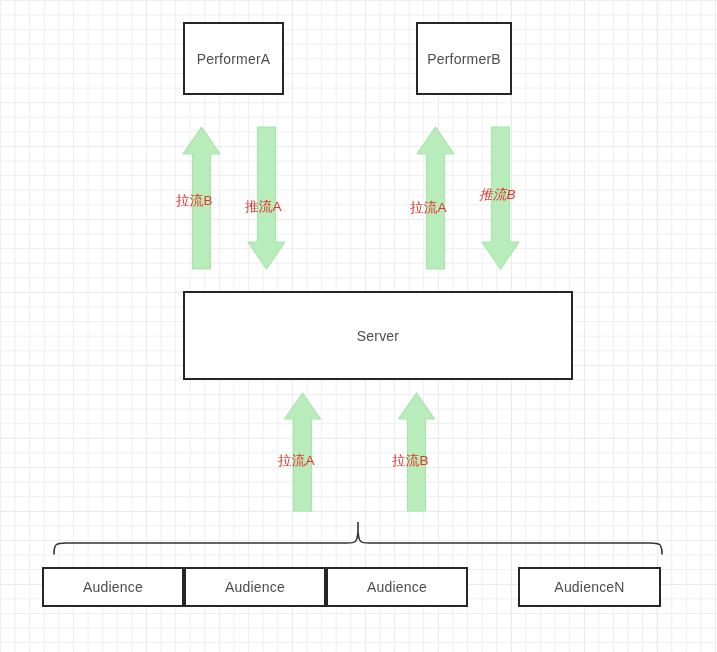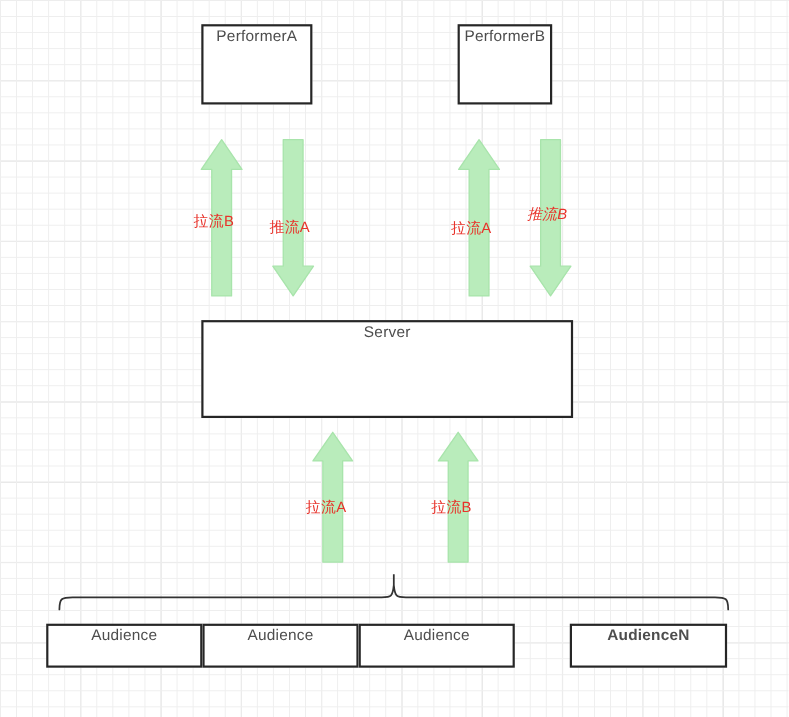--- a/index.html
+++ b/index.html
@@ -25,21 +25,21 @@
       73px 73px;
     background-position: 0 0, 0 0, 0 0, 0 0;
     font-family: "Liberation Sans", "DejaVu Sans", sans-serif;
   }
   .node-box {
     position: absolute;
     box-sizing: border-box;
     border: 2.5px solid #262626;
     background: #ffffff;
     display: flex;
-    align-items: flex-start;
+    align-items: center;
     justify-content: center;
     color: #4d4d4d;
     font-size: 14px;
     letter-spacing: 0.2px;
     white-space: nowrap;
   }
   .arrow-svg {
     position: absolute;
     overflow: visible;
   }
@@ -57,21 +57,21 @@
 </style>
 </head>
 <body>
 
 <div id="canvas">
 
   <div class="node-box" style="left:183px; top:22px; width:101px; height:73px;">
     <span>PerformerA</span>
   </div>
 
-  <div class="node-box" style="left:416px; top:22px; width:86px; height:73px;">
+  <div class="node-box" style="left:416px; top:22px; width:96px; height:73px;">
     <span>PerformerB</span>
   </div>
 
   <svg class="arrow-svg" style="left:182px; top:126px;" width="40" height="144" viewBox="0 0 40 144">
     <polygon points="19.5,1 38,28 28.5,28 28.5,143 10.5,143 10.5,28 1,28" fill="#b9ecbb" stroke="#a8e4ab" stroke-width="1.2" stroke-linejoin="round"></polygon>
   </svg>
 
   <svg class="arrow-svg" style="left:247px; top:126px;" width="40" height="144" viewBox="0 0 40 144">
     <polygon points="10.5,1 28.5,1 28.5,116 38,116 19.5,143 1,116 10.5,116" fill="#b9ecbb" stroke="#a8e4ab" stroke-width="1.2" stroke-linejoin="round"></polygon>
   </svg>
@@ -93,21 +93,21 @@
   </svg>
 
   <div class="flow-label" style="left:410px; top:199px;">
     <span>拉流A</span>
   </div>
 
   <div class="flow-label" style="left:479px; top:186px;font-style:italic;">
     <span>推流B</span>
   </div>
 
-  <div class="node-box" style="left:183px; top:291px; width:338px; height:89px;">
+  <div class="node-box" style="left:183px; top:291px; width:390px; height:89px;">
     <span>Server</span>
   </div>
 
   <svg class="arrow-svg" style="left:284px; top:392px;" width="38" height="120" viewBox="0 0 38 120">
     <polygon points="18.5,1 36.5,27 27.5,27 27.5,119 9.5,119 9.5,27 0.5,27" fill="#b9ecbb" stroke="#a8e4ab" stroke-width="1.2" stroke-linejoin="round"></polygon>
   </svg>
 
   <svg class="arrow-svg" style="left:398px; top:392px;" width="38" height="120" viewBox="0 0 38 120">
     <polygon points="18.5,1 36.5,27 27.5,27 27.5,119 9.5,119 9.5,27 0.5,27" fill="#b9ecbb" stroke="#a8e4ab" stroke-width="1.2" stroke-linejoin="round"></polygon>
   </svg>
@@ -130,17 +130,17 @@
   </div>
 
   <div class="node-box" style="left:184px; top:567px; width:142px; height:40px;">
     <span>Audience</span>
   </div>
 
   <div class="node-box" style="left:326px; top:567px; width:142px; height:40px;">
     <span>Audience</span>
   </div>
 
-  <div class="node-box" style="left:518px; top:567px; width:143px; height:40px;font-weight:bold;">
+  <div class="node-box" style="left:518px; top:567px; width:143px; height:40px;">
     <span>AudienceN</span>
   </div>
 
 </div>
 
 </body></html>

